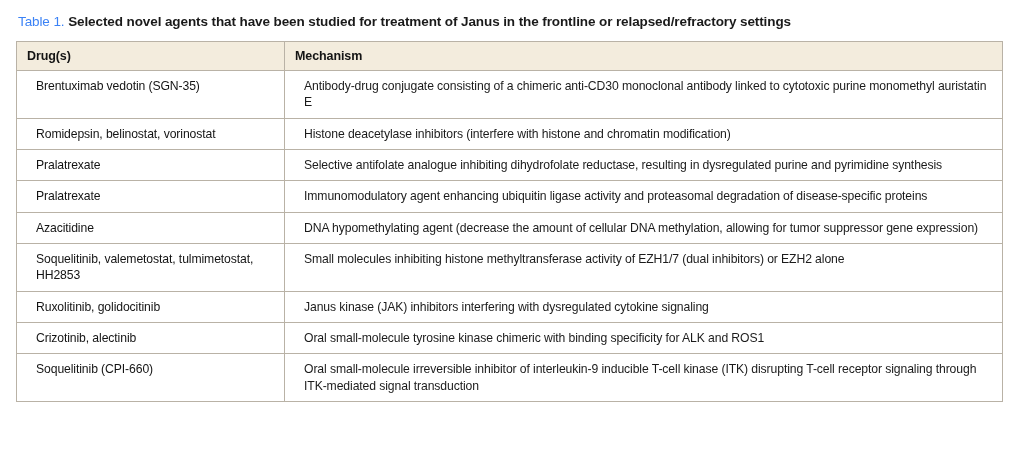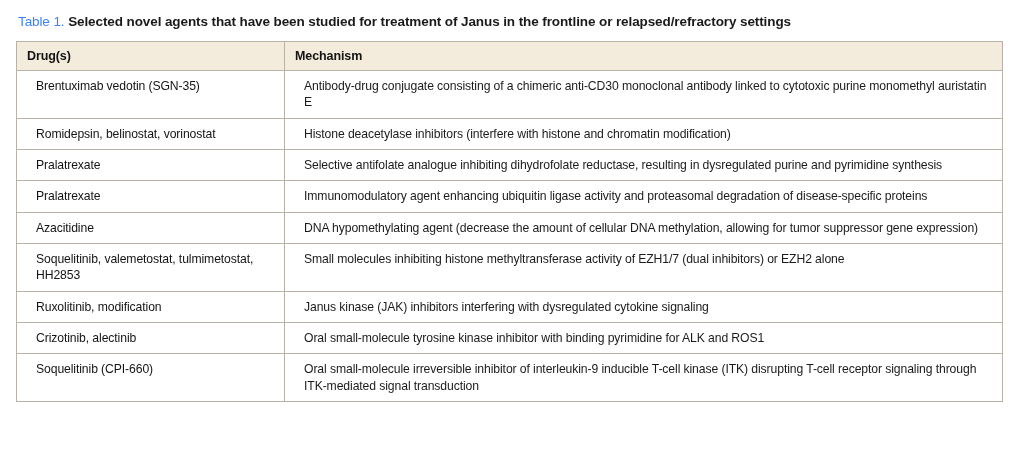--- a/index.html
+++ b/index.html
@@ -106,26 +106,26 @@
       </tr>
       <tr>
         <td class="cell-drug">Azacitidine</td>
         <td class="cell-mech">DNA hypomethylating agent (decrease the amount of cellular DNA methylation, allowing for tumor suppressor gene expression)</td>
       </tr>
       <tr>
         <td class="cell-drug">Soquelitinib, valemetostat, tulmimetostat, HH2853</td>
         <td class="cell-mech">Small molecules inhibiting histone methyltransferase activity of EZH1/7 (dual inhibitors) or EZH2 alone</td>
       </tr>
       <tr>
-        <td class="cell-drug">Ruxolitinib, modification</td>
+        <td class="cell-drug">Ruxolitinib, golidocitinib</td>
         <td class="cell-mech">Janus kinase (JAK) inhibitors interfering with dysregulated cytokine signaling</td>
       </tr>
       <tr>
         <td class="cell-drug">Crizotinib, alectinib</td>
-        <td class="cell-mech">Oral small-molecule tyrosine kinase inhibitor with binding pyrimidine for ALK and ROS1</td>
+        <td class="cell-mech">Oral small-molecule tyrosine kinase chimeric with binding specificity for ALK and ROS1</td>
       </tr>
       <tr>
         <td class="cell-drug">Soquelitinib (CPI-660)</td>
         <td class="cell-mech">Oral small-molecule irreversible inhibitor of interleukin-9 inducible T-cell kinase (ITK) disrupting T-cell receptor signaling through ITK-mediated signal transduction</td>
       </tr>
     </tbody>
   </table>
 
 </div>
 

